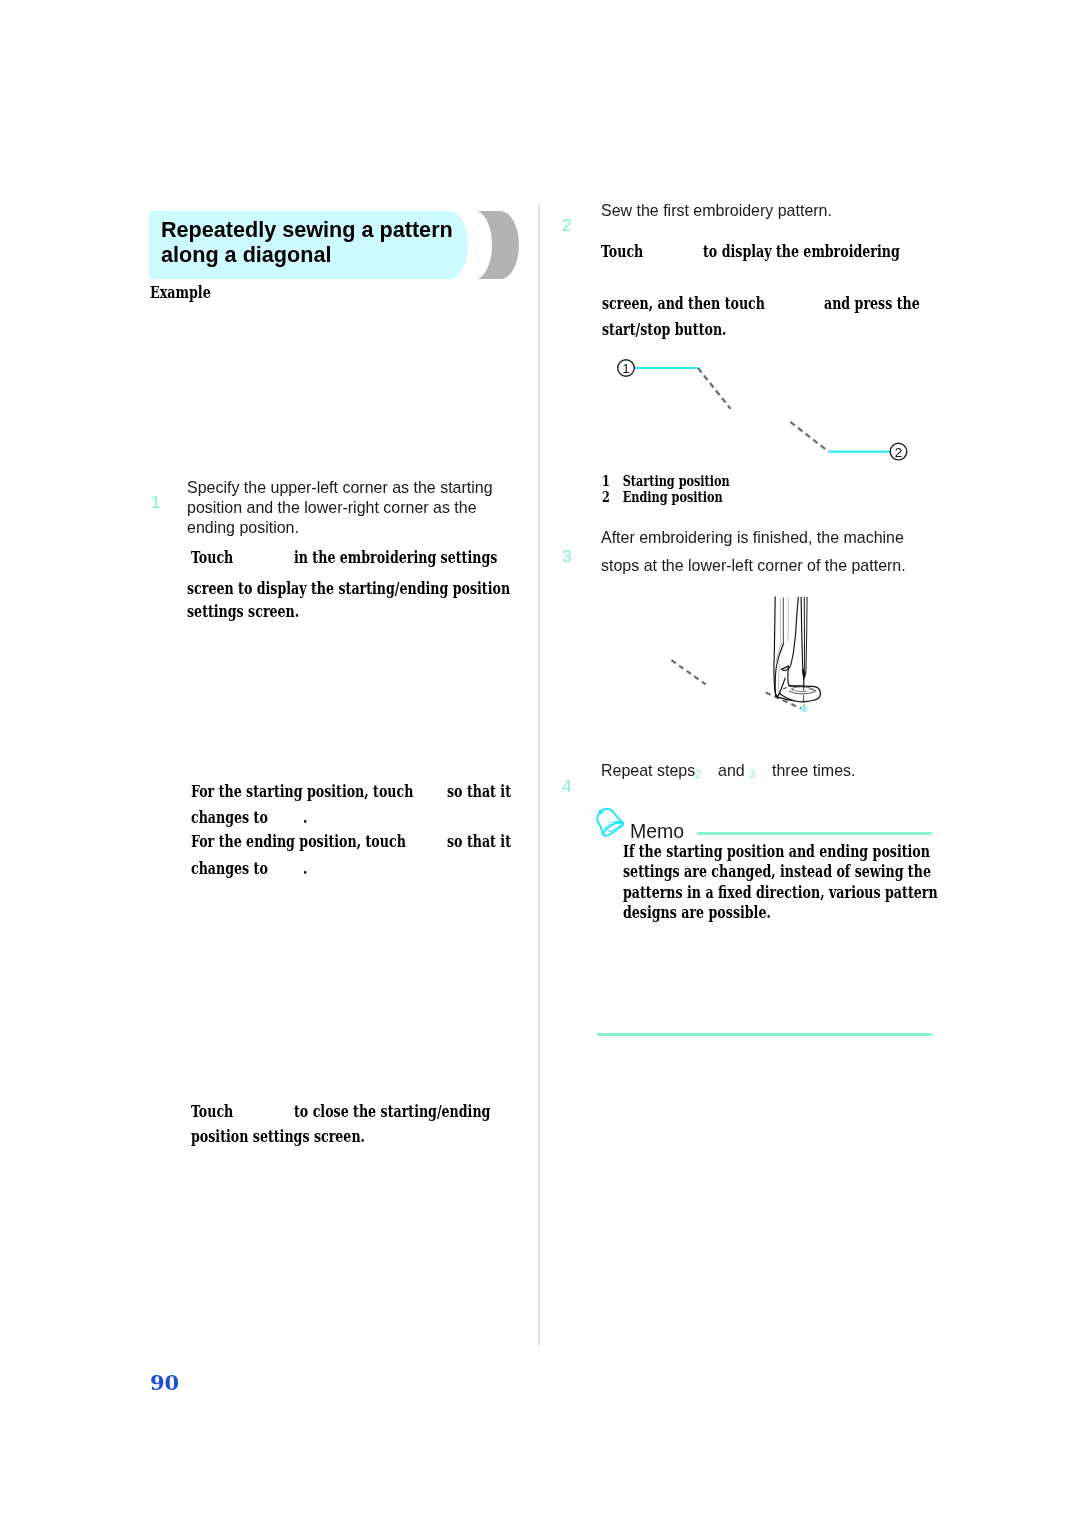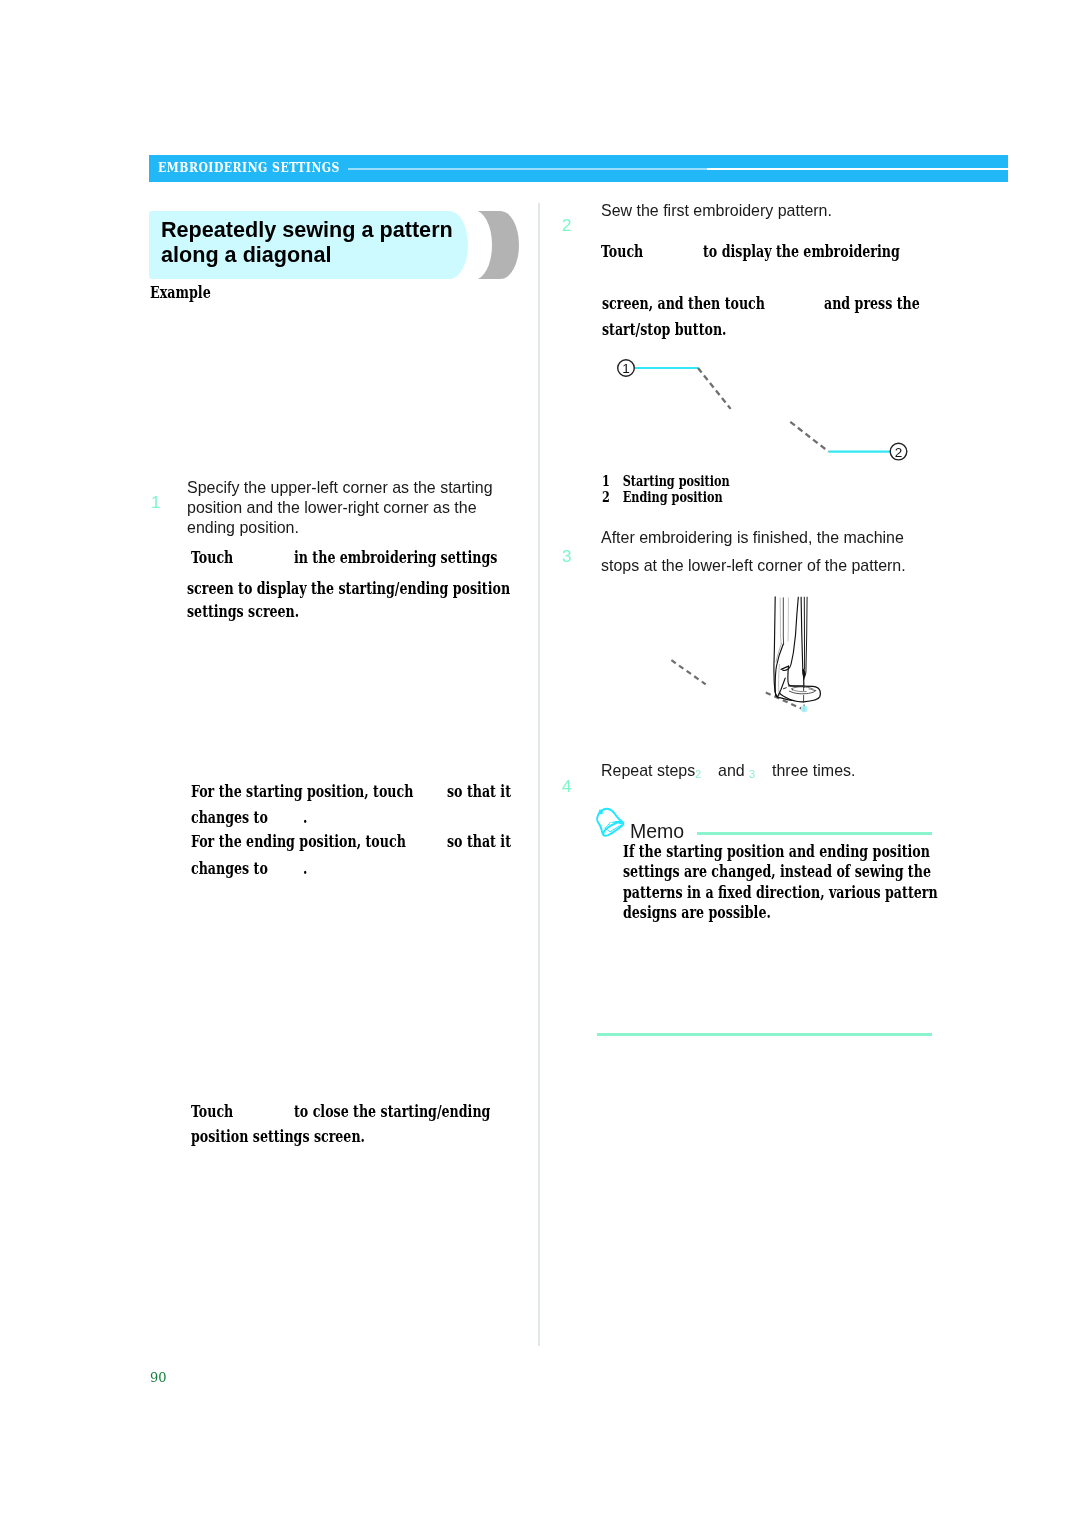--- a/index.html
+++ b/index.html
@@ -38,22 +38,22 @@
   .stepnum{position:absolute;font-family:"Liberation Sans",sans-serif;font-size:17px;color:#7df5c8;
           font-weight:normal;}
   .inline-step{position:absolute;font-family:"Liberation Sans",sans-serif;font-size:11px;
           color:#8ef0c6;line-height:11px;}
 
   #example{position:absolute;left:149.5px;top:283.5px;font-family:"DejaVu Serif Condensed","DejaVu Serif",serif;
        font-weight:bold;font-size:16.4px;line-height:18px;color:#000;
        transform:scaleX(.862);transform-origin:left top;}
 
   
-  #pageno{position:absolute;left:150px;top:1370px;font-family:"DejaVu Serif",serif;font-weight:normal;
-       font-size:13px;color:#15803d;}
+  #pageno{position:absolute;left:150px;top:1370px;font-family:"DejaVu Serif",serif;font-weight:bold;
+       font-size:21px;color:#1d4ed8;}
 
   
   #memo-icon{position:absolute;left:594px;top:806px;width:34px;height:34px;}
   #memo-label{position:absolute;left:629.5px;top:821px;font-family:"Liberation Sans",sans-serif;
        font-size:20.4px;line-height:20.4px;color:#1a1a1a;transform:scaleX(.957);transform-origin:left top;}
   #memo-rule{position:absolute;left:696.5px;top:831.5px;width:235.5px;height:3.2px;background:#8af5cd;}
   #memo-body{position:absolute;left:622.5px;top:842px;font-family:"DejaVu Serif Condensed","DejaVu Serif",serif;
        font-weight:bold;font-size:16.3px;line-height:20.45px;color:#000;transform:scaleX(.862);
        transform-origin:left top;white-space:pre;}
   #memo-bottom{position:absolute;left:597px;top:1033px;width:335px;height:2.6px;background:#8af5cd;}
@@ -66,25 +66,20 @@
   .legend-row{display:flex;white-space:pre;}
   .legend-n{width:24px;}
 
   #illus{position:absolute;left:660px;top:588px;}
 </style>
 </head>
 <body>
 
 <div class="page">
 
-  <div id="hdr">
-    <div id="hdr-title">EMBROIDERING SETTINGS</div>
-    <div id="hdr-rule"></div>
-    <div id="hdr-rule2"></div>
-  </div>
 
   <div id="col-divider"></div>
 
   <div id="title-gray"></div>
   <div id="title-white"></div>
   <div id="title-cyan"></div>
   <div id="title-text">
     <span>Repeatedly sewing a pattern</span><br>
     <span>along a diagonal</span>
   </div>

